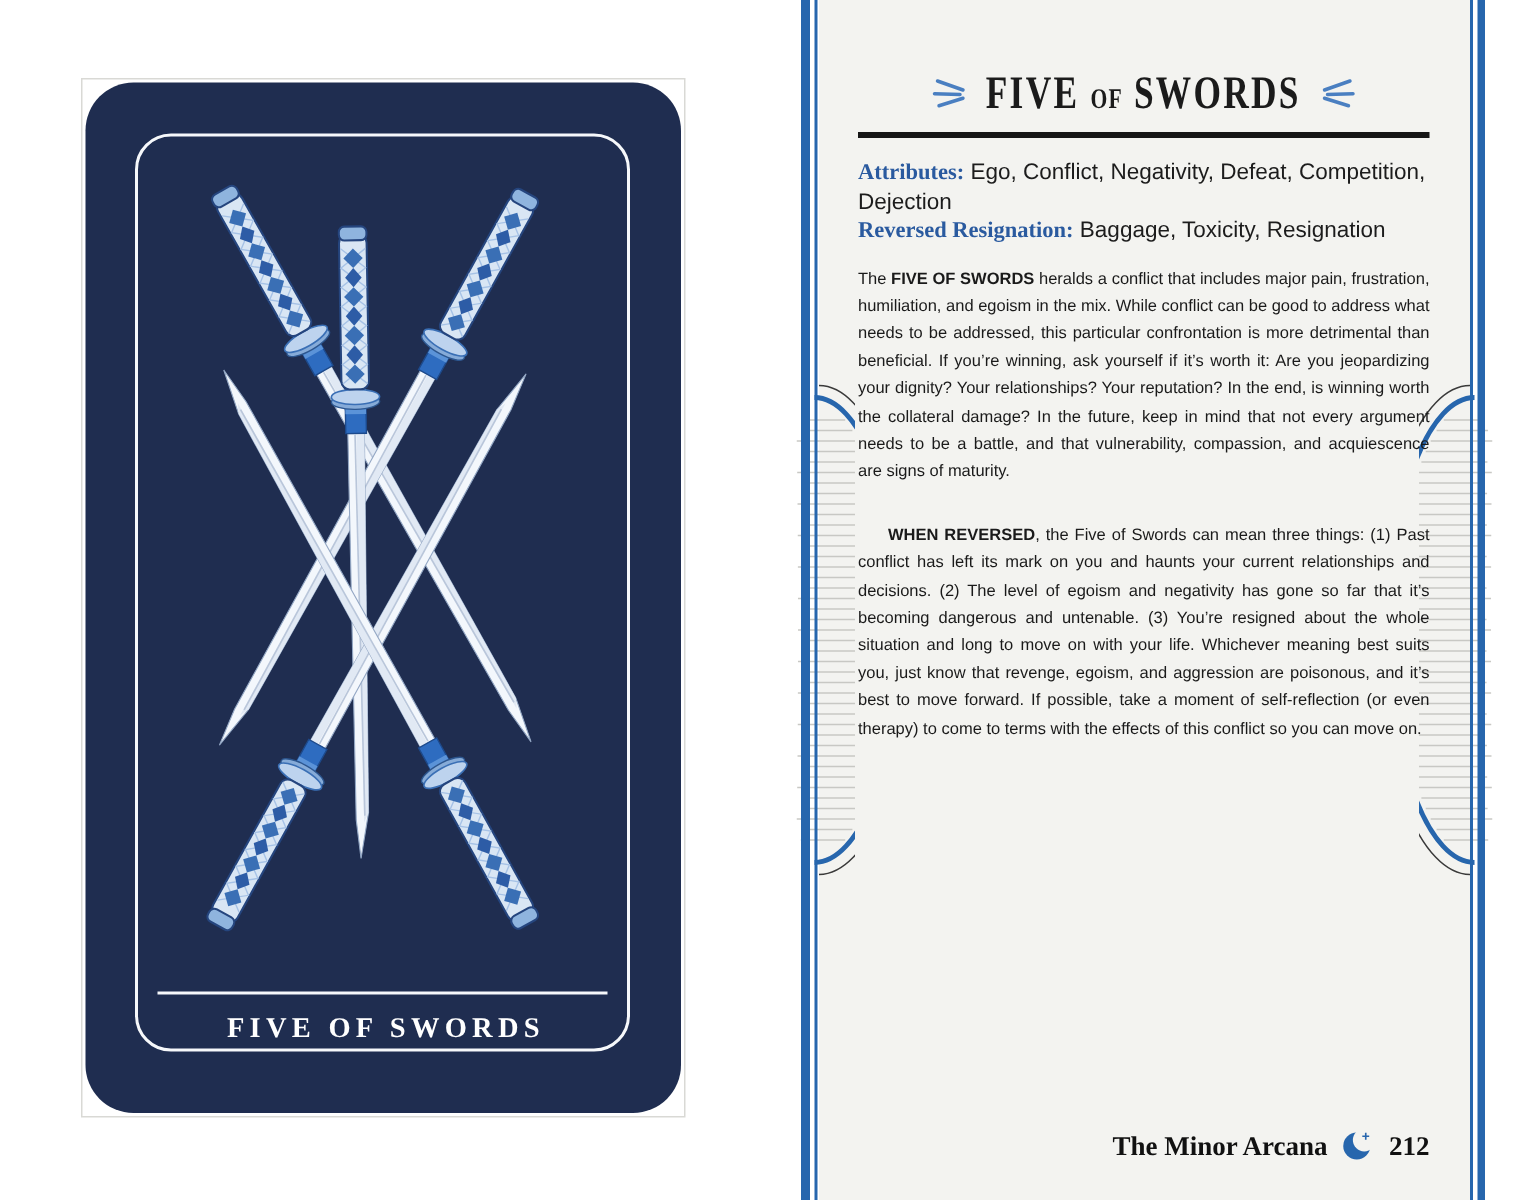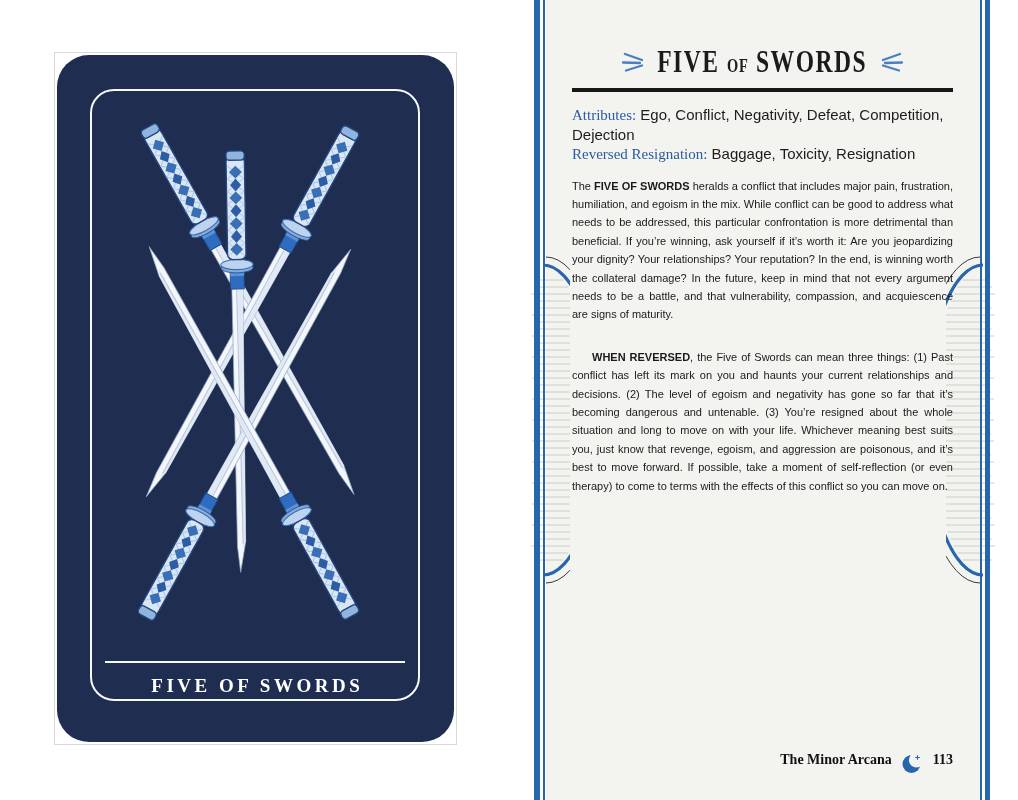--- a/index.html
+++ b/index.html
@@ -55,32 +55,32 @@
     font-family:"Liberation Serif", serif; font-weight:bold;
     font-size:31px; letter-spacing:2px; color:#1b1b1b; white-space:nowrap;
   }
   .display-title .small-of { font-size:19px; letter-spacing:1px; }
   .sparkle { flex:0 0 auto; }
 
   .header-rule { margin-top:8px; height:3.5px; background:#161616; }
 
   .attr-block { margin-top:13px; font-size:15px; line-height:19px; color:#1c1c1c; }
   .attr-label {
-    font-family:"Liberation Serif", serif; font-weight:normal; color:#2a5a9f;
+    font-family:"Liberation Serif", serif; font-weight:bold; color:#2a5a9f;
   }
 
   .body-copy { margin-top:13px; font-size:11px; line-height:18.4px; text-align:justify; color:#1a1a1a; }
   .body-copy p { margin:0; }
   .body-copy p.indented { text-indent:20px;margin-top:24px; }
   .body-copy strong { font-weight:bold; }
 
   .footer {
     position:absolute; top:752px; right:65px; z-index:4;
-    display:flex; align-items:flex-start; gap:9px;
-    font-family:"Liberation Serif", serif; font-weight:bold; font-size:14px; color:#111;
+    display:flex; align-items:flex-end; gap:9px;
+    font-family:"Liberation Serif", serif; font-weight:bold; font-size:18px; color:#111;
   }
 </style>
 </head>
 <body>
 
 <div class="card-frame">
   <div class="tarot-card">
 
     <svg class="card-art" width="397" height="687" viewBox="0 0 397 687">
       <defs>
@@ -258,14 +258,14 @@
   </div>
 </div>
 
 <div class="footer">
   <span>The Minor Arcana</span>
   <svg width="23" height="23" viewBox="0 0 23 23">
     <circle cx="10.5" cy="12" r="9" fill="#2766ad"></circle>
     <circle cx="15.5" cy="8" r="7.6" fill="#f3f3f0"></circle>
     <path d="M16.5 3.2 v4.6 M14.2 5.5 h4.6" stroke="#2766ad" stroke-width="1.1"></path>
   </svg>
-  <span>113</span>
+  <span>212</span>
 </div>
 
 </body></html>

